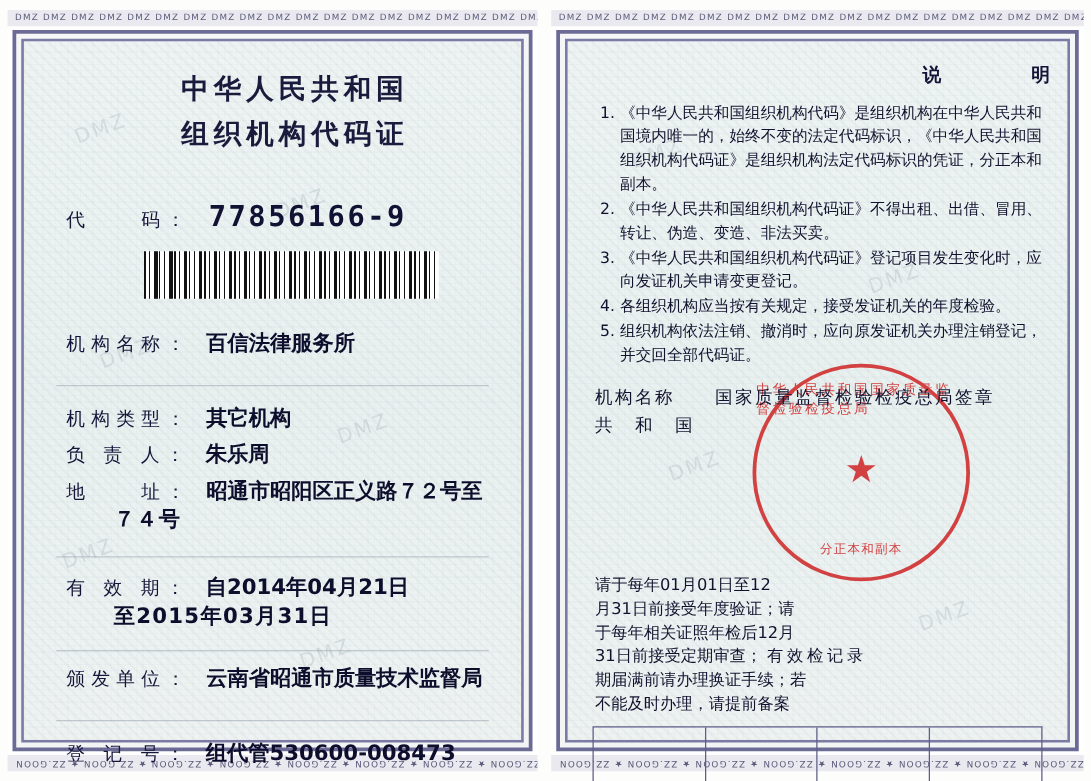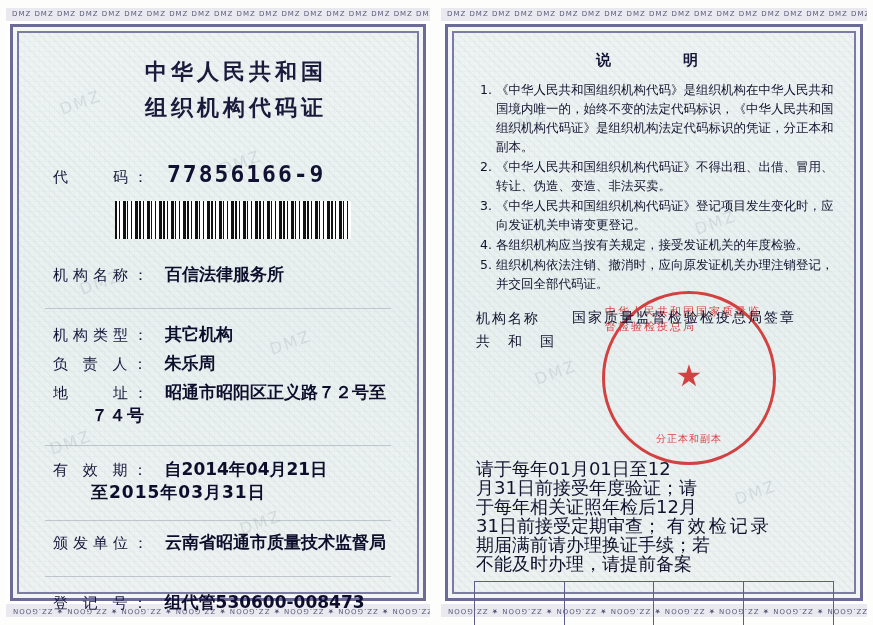--- a/index.html
+++ b/index.html
@@ -158,21 +158,21 @@
   }
   .sep {
     height: 1px;
     background: #9aa6b0;
     margin: 10px 26px 10px 26px;
     opacity: .55;
   }
 
   
   .notice-title {
-    text-align: center;
+    text-align: right;
     color: #141438;
     font-size: 15px;
     letter-spacing: 14px;
     margin-top: 18px;
     font-weight: bold;
   }
   .notice-list {
     margin: 10px 20px 0 22px;
     color: #12122f;
     font-size: 12.5px;
@@ -248,21 +248,21 @@
     position: absolute;
     left: 118px;
     top: 12px;
     color: #12122f;
     font-size: 14px;
     letter-spacing: 2px;
   }
   .annual-text {
     margin: 2px 22px 0 22px;
     color: #12122f;
-    font-size: 18px;
+    font-size: 13px;
     line-height: 19px;
   }
   .stamp-grid {
     margin: 8px 20px 0 20px;
     display: grid;
     grid-template-columns: repeat(4, 1fr);
     border: 1px solid #5d5d88;
     height: 66px;
   }
   .stamp-cell {

